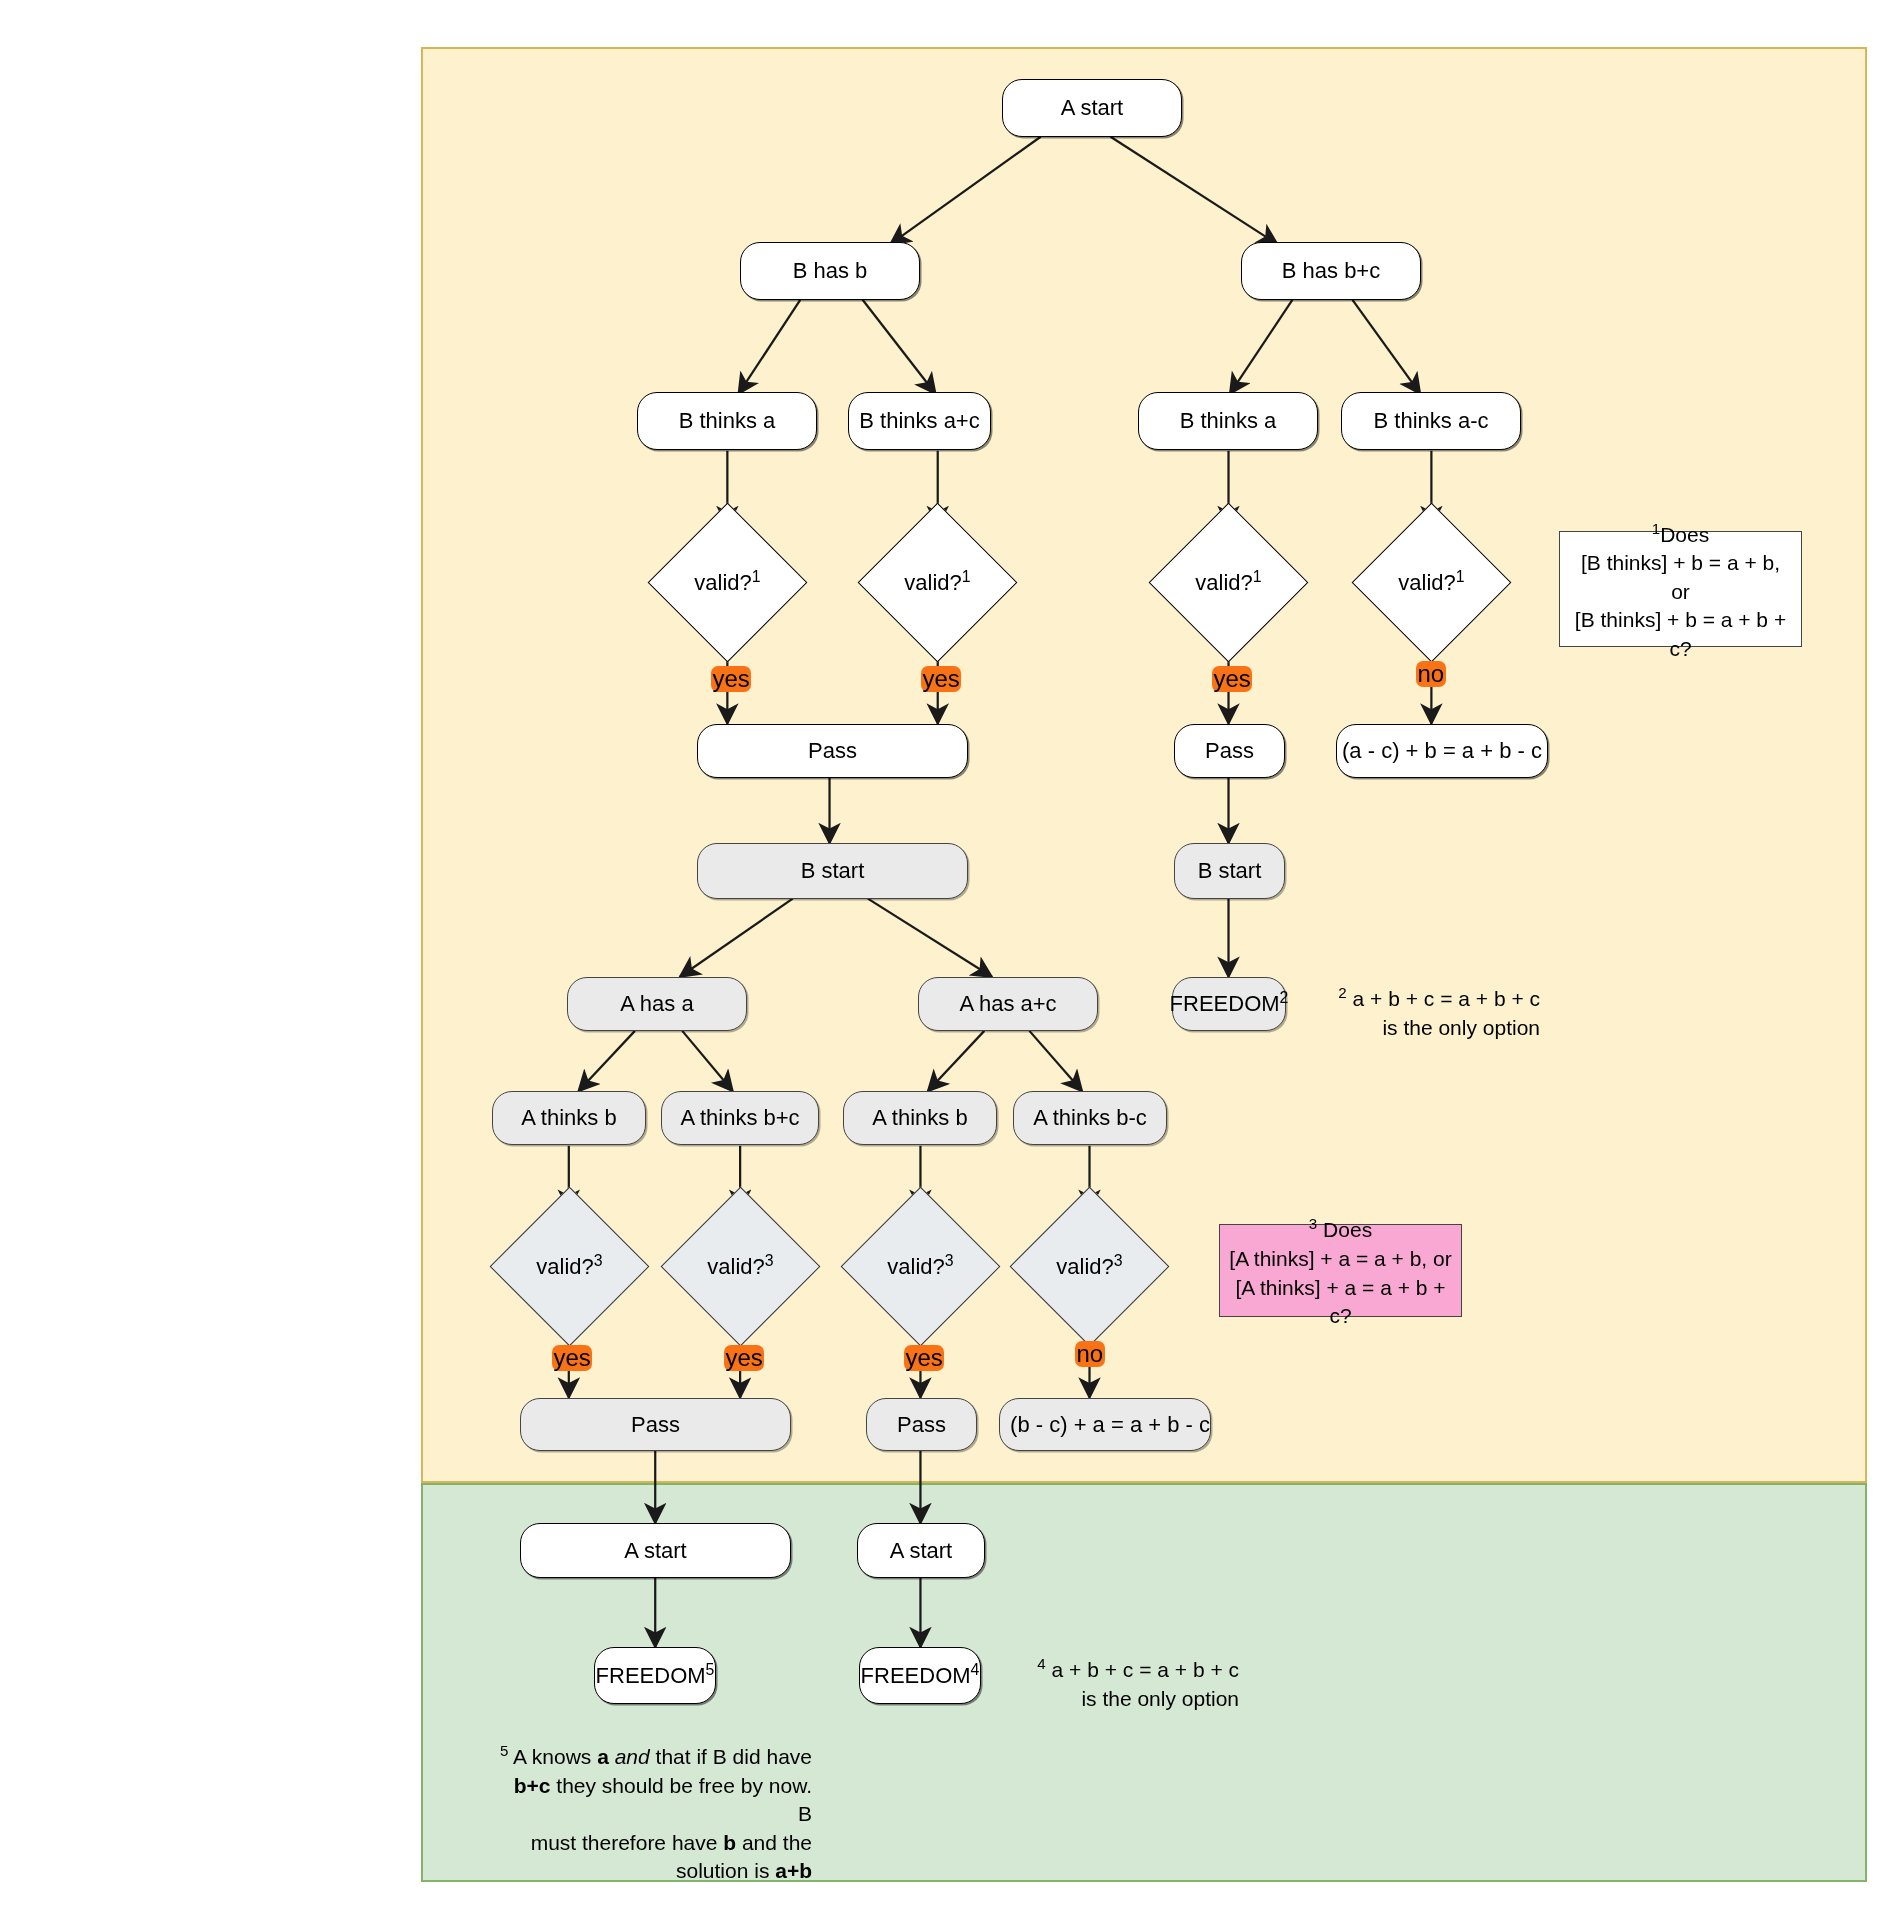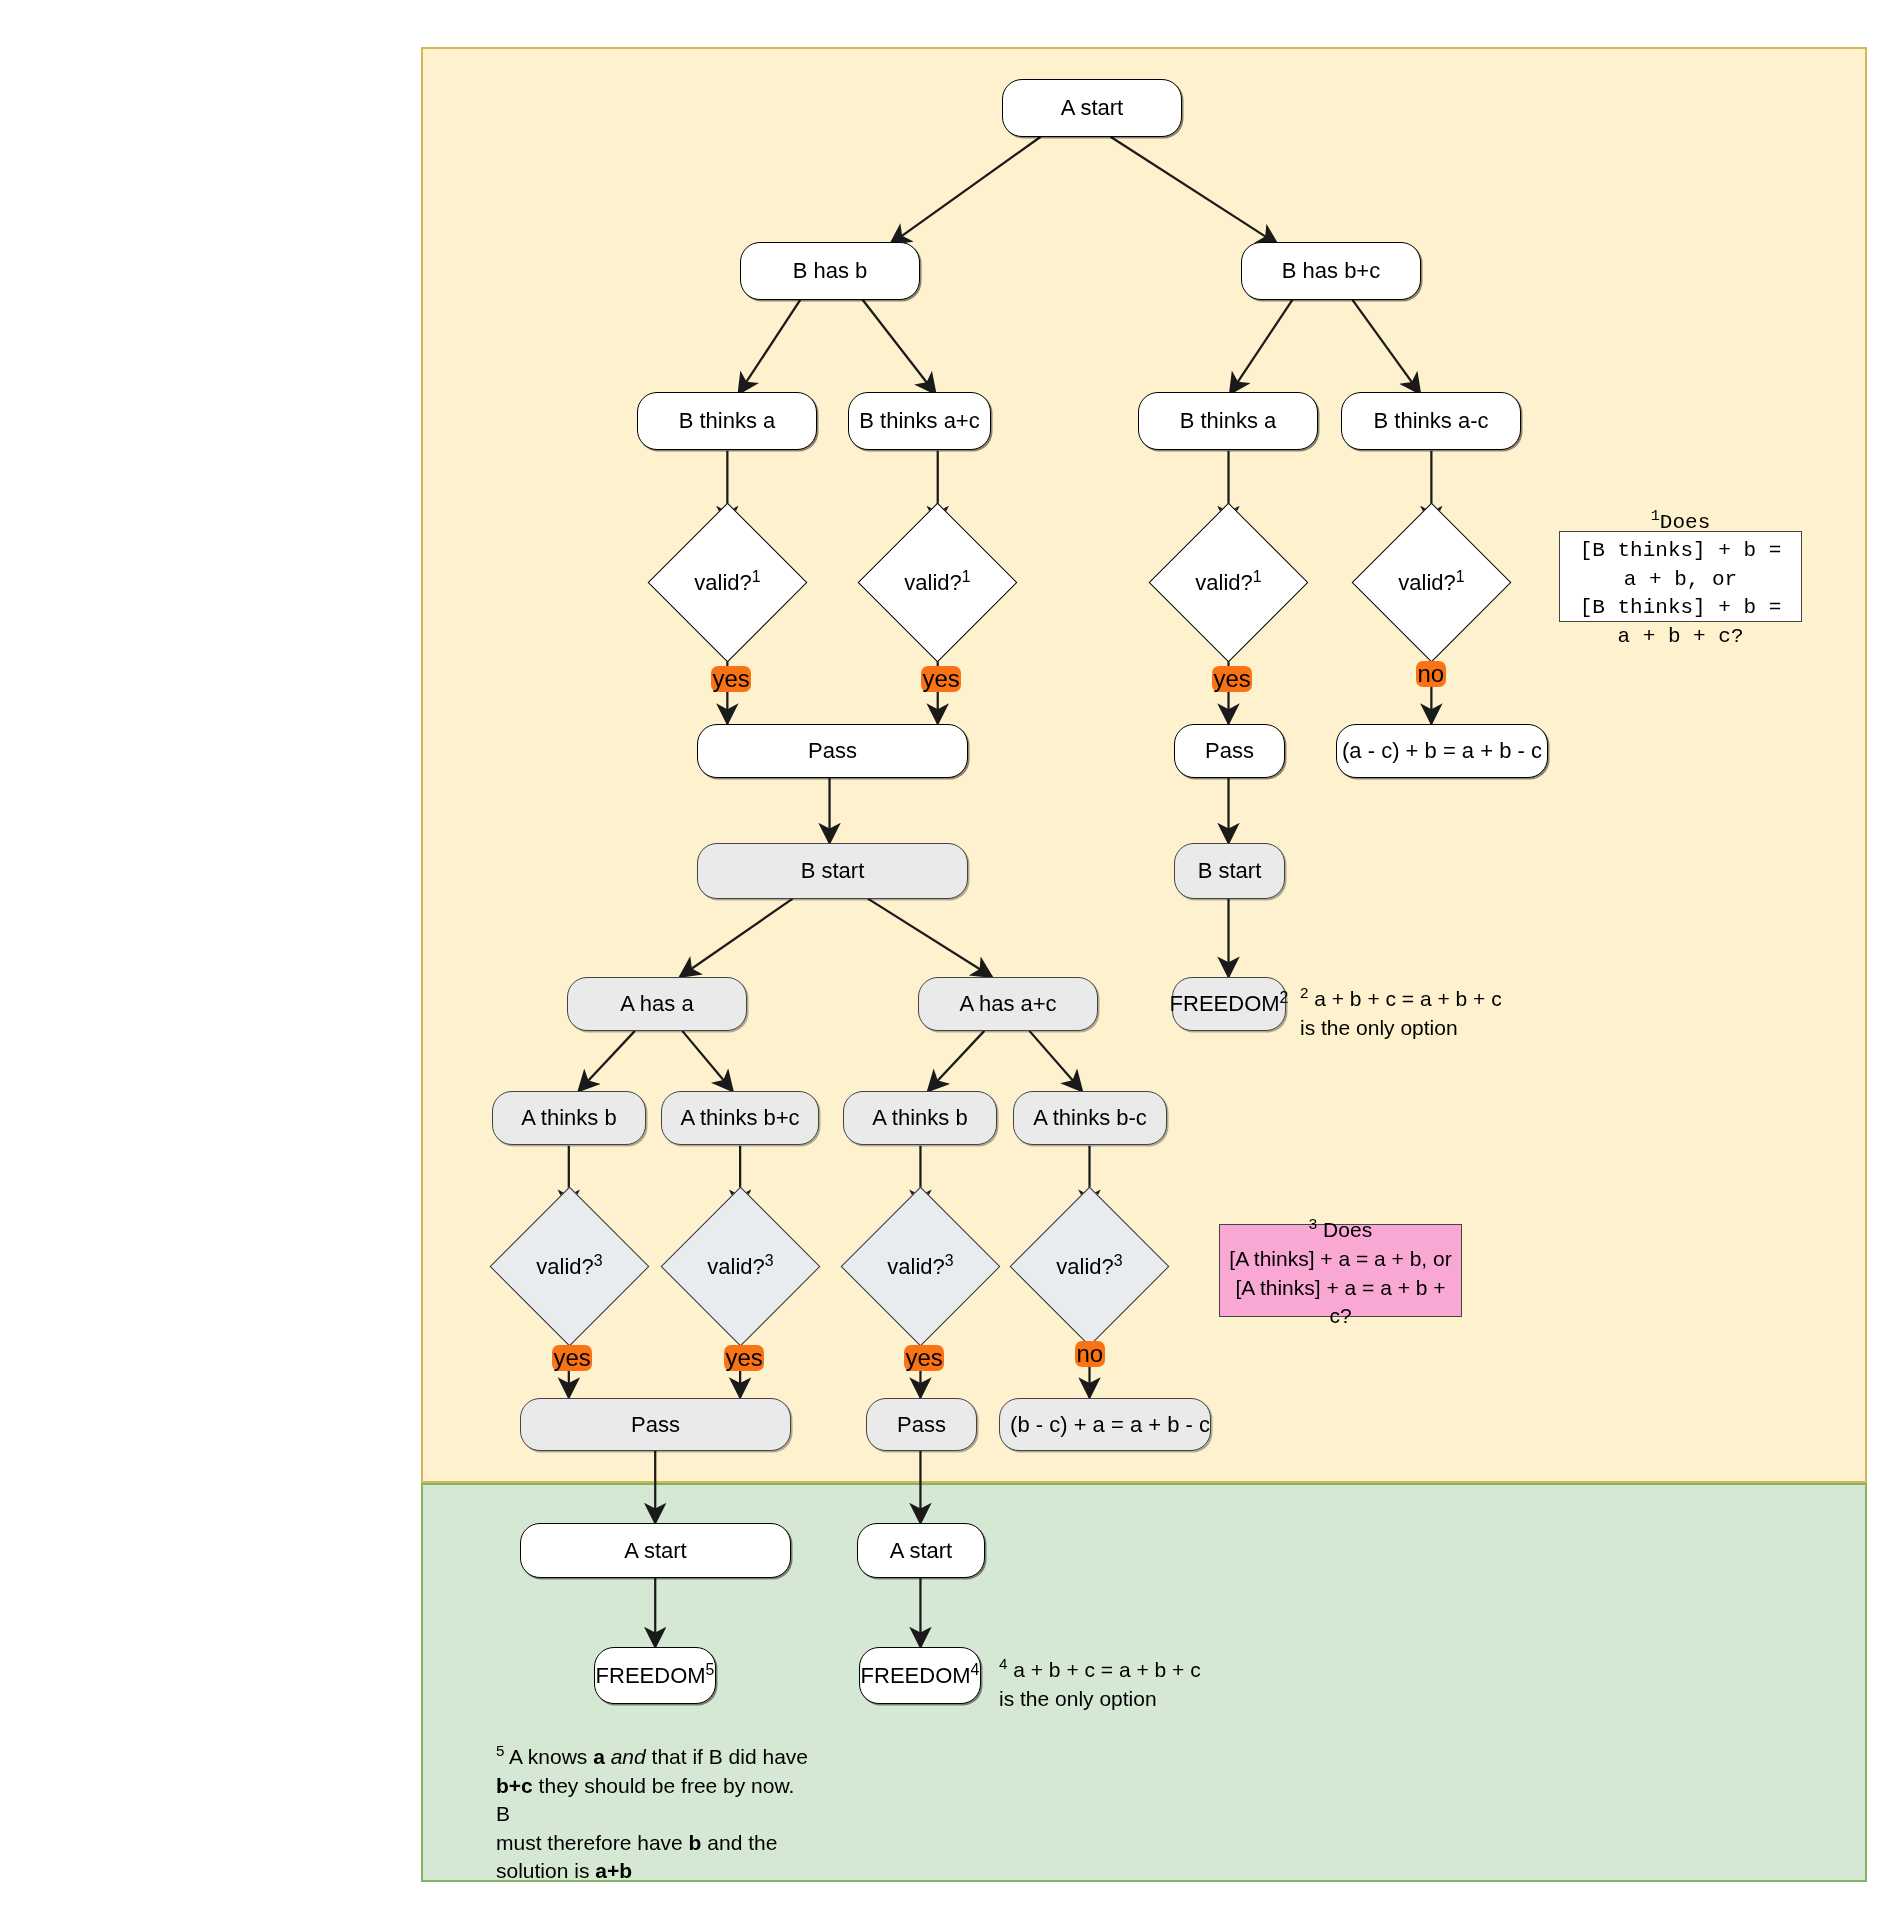--- a/index.html
+++ b/index.html
@@ -75,21 +75,21 @@
     border:1.5px solid #444;background:#ffffff;
     font-size:21px;line-height:28.6px;text-align:center;
     display:flex;flex-direction:column;align-items:center;justify-content:center;
     padding:4.5px 9px;
   }
   .fnbox.gray{background:#f9a8d4;}
   .fnbox .sup{font-size:.72em;vertical-align:super;}
 
   
   .note{
-    position:absolute;font-size:21px;line-height:28.6px;text-align:left;color:#000;
+    position:absolute;font-size:21px;line-height:28.6px;text-align:right;color:#000;
   }
   .note .sup{font-size:.72em;vertical-align:super;}
   .note b{font-weight:bold;}
   .note i{font-style:italic;}
 </style>
 </head>
 <body>
 
 <div id="stage">
 
@@ -282,21 +282,21 @@
     <span>A start</span>
   </div>
 
   <div class="node" style="left:594px;top:1647px;width:122px;height:57px;">
     <span><span>FREEDOM</span><sup>5</sup></span>
   </div>
   <div class="node" style="left:859px;top:1647px;width:122px;height:57px;">
     <span><span>FREEDOM</span><sup>4</sup></span>
   </div>
 
-  <div class="fnbox" style="left:1559px;top:531px;width:243px;height:91px;font-family:Liberation Mono, monospace;">
+  <div class="fnbox" style="left:1559px;top:531px;width:243px;height:116px;">
     <div><span class="sup">1</span><span>Does</span></div>
     <div>[B thinks] + b = a + b,    or</div>
     <div>[B thinks] + b = a + b + c?</div>
   </div>
 
   <div class="note" style="left:1300px;top:979px;width:240px;">
     <div><span class="sup">2</span> <span>a + b + c = a + b + c</span></div>
     <div>is the only option</div>
   </div>
 

